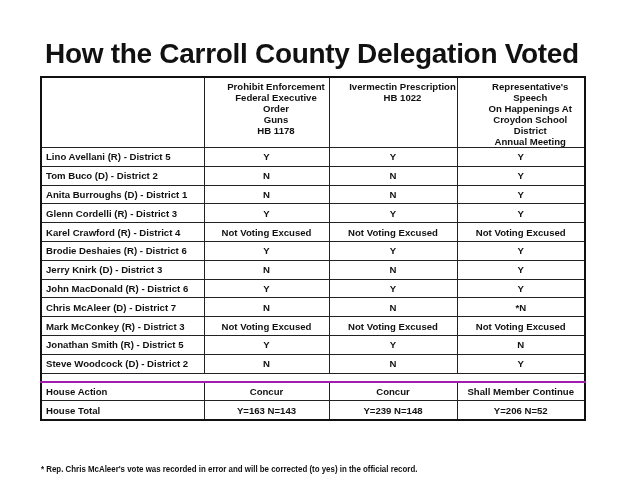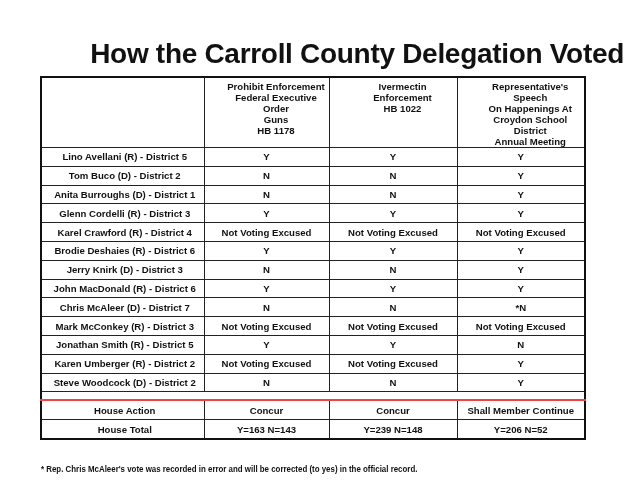--- a/index.html
+++ b/index.html
@@ -1,29 +1,29 @@
 <!DOCTYPE html>
 <html><head>
 <meta charset="utf-8">
 <style>
   html, body { margin:0; padding:0; background:#ffffff; }
   body { width:624px; height:500px; position:relative; overflow:hidden;
          font-family:"Liberation Sans", sans-serif; color:#111; }
-  .title { position:absolute; left:0; width:624px; top:38px; text-align:right;
+  .title { position:absolute; left:0; width:624px; top:38px; text-align:center;
            font-size:28px; font-weight:bold; letter-spacing:-0.3px; color:#111; }
   table { position:absolute; left:40px; top:76px; width:544px;
           border-collapse:collapse; border:2px solid #111; table-layout:fixed; }
   col.c0 { width:163px; } col.c1 { width:125px; } col.c2 { width:128px; } col.c3 { width:128px; }
   td, th { border:1px solid #222; font-size:9.6px; font-weight:bold; padding:0;
            height:17.8px; line-height:11px; }
   th { height:53px; text-align:center; vertical-align:top; padding-top:3px; line-height:11px; }
-  td.name { padding-left:4px; text-align:center; white-space:nowrap; }
+  td.name { padding-left:4px; text-align:left; white-space:nowrap; }
   td.v { text-align:center; white-space:nowrap; }
   tr.spacer td { height:7px; border-left:none; border-right:none; }
-  tr.sep td { border-top:2px solid #ef4444; }
+  tr.sep td { border-top:2px solid #a21caf; }
   .hdr-line { display:block;margin-left:19px; }
   .footnote { position:absolute; left:41px; top:464px; font-size:9.2px; font-weight:bold;
               font-family:"Liberation Sans", sans-serif; transform:scaleX(0.86); transform-origin:left; white-space:nowrap; }
 </style>
 </head>
 <body>
 
 <div class="title">How the Carroll County Delegation Voted</div>
 
 <table>
@@ -36,21 +36,21 @@
   <thead>
     <tr>
       <th></th>
       <th>
           <span class="hdr-line">Prohibit Enforcement</span>
           <span class="hdr-line">Federal Executive Order</span>
           <span class="hdr-line">Guns</span>
           <span class="hdr-line">HB 1178</span>
         </th>
       <th>
-          <span class="hdr-line">Ivermectin Enforcement</span>
+          <span class="hdr-line">Ivermectin Prescription</span>
           <span class="hdr-line">HB 1022</span>
         </th>
       <th>
           <span class="hdr-line">Representative's Speech</span>
           <span class="hdr-line">On Happenings At</span>
           <span class="hdr-line">Croydon School District</span>
           <span class="hdr-line">Annual Meeting</span>
         </th>
     </tr>
   </thead>
@@ -115,26 +115,20 @@
         <td class="v">Not Voting Excused</td>
         <td class="v">Not Voting Excused</td>
       </tr>
       <tr>
         <td class="name">Jonathan Smith  (R) - District 5</td>
         <td class="v">Y</td>
         <td class="v">Y</td>
         <td class="v">N</td>
       </tr>
       <tr>
-        <td class="name">Karen Umberger (R) - District 2</td>
-        <td class="v">Not Voting Excused</td>
-        <td class="v">Not Voting Excused</td>
-        <td class="v">Y</td>
-      </tr>
-      <tr>
         <td class="name">Steve Woodcock (D) - District 2</td>
         <td class="v">N</td>
         <td class="v">N</td>
         <td class="v">Y</td>
       </tr>
       <tr class="spacer">
         <td colspan="4"></td>
       </tr>
       <tr class="sep">
         <td class="name">House Action</td>

